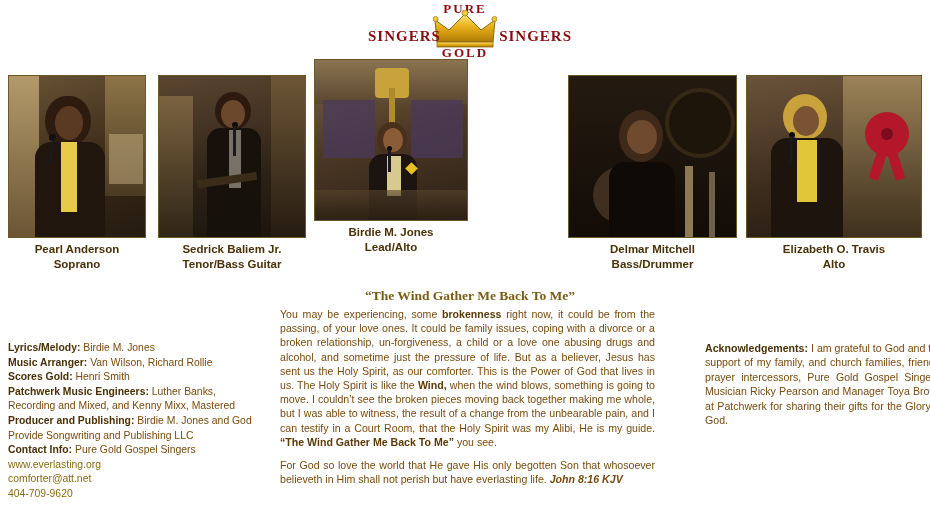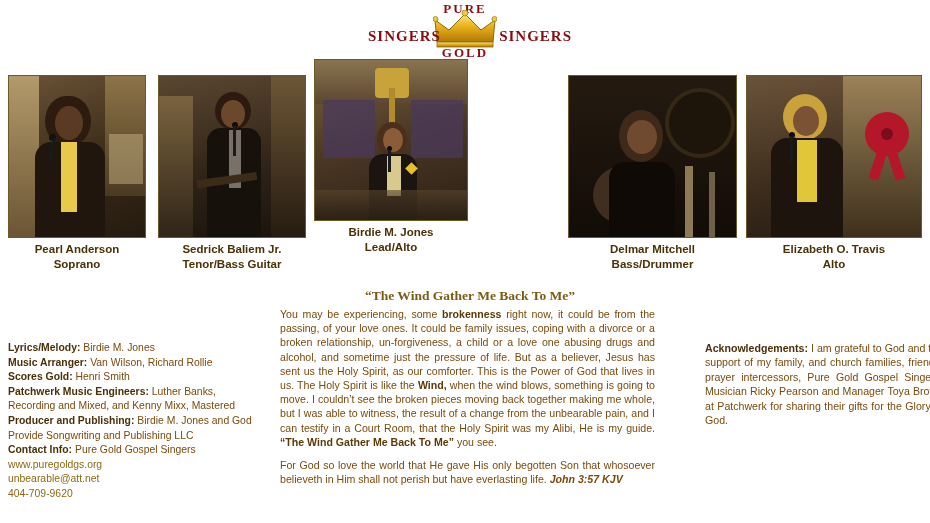--- a/index.html
+++ b/index.html
@@ -300,21 +300,21 @@
     </div>
   </div>
 
   <div class="song-title">“The Wind Gather Me Back To Me”</div>
 
   <div class="center-body">
     <span>You may be experiencing, some </span><b>brokenness</b><span> right now, it could be from the passing, of your love ones.  It could be family issues, coping with a divorce or a broken relationship, un-forgiveness, a child or a love one abusing drugs and alcohol, and sometime just the pressure of life.  But as a believer, Jesus has sent us the Holy Spirit, as our comforter.  This is the Power of God that lives in us.  The Holy Spirit is like the </span><b>Wind,</b><span> when the wind blows, something is going to move.   I couldn’t see the broken pieces moving back together making me whole, but I was able to witness, the result of a change from the unbearable pain, and I can testify in a Court Room, that the Holy Spirit was my Alibi, He is my guide.  </span><b>“The Wind Gather Me Back To Me”</b><span> you see.</span>
   </div>
 
   <div class="scripture">
-    <span>For God so love the world that He gave His only begotten Son that whosoever believeth in Him shall not perish but have everlasting life.  </span><i>John 3:57 KJV</i>
+    <span>For God so love the world that He gave His only begotten Son that whosoever believeth in Him shall not perish but have everlasting life.  </span><i>John 8:16 KJV</i>
   </div>
 
   <div class="credits">
     <div>
       <b>Lyrics/Melody:</b><span> Birdie M. Jones</span>
     </div>
     <div>
       <b>Music Arranger:</b><span> Van Wilson, Richard Rollie</span>
     </div>
     <div>
@@ -322,22 +322,22 @@
     </div>
     <div>
       <b>Patchwerk Music Engineers:</b><span> Luther Banks, Recording and Mixed, and Kenny Mixx, Mastered</span>
     </div>
     <div>
       <b>Producer and Publishing:</b><span>  Birdie M. Jones and God Provide Songwriting  and Publishing LLC</span>
     </div>
     <div>
       <b>Contact Info:</b><span> Pure Gold Gospel Singers</span>
     </div>
-    <div class="link">www.puregoldgs.org</div>
-    <div class="link">unbearable@att.net</div>
+    <div class="link">www.everlasting.org</div>
+    <div class="link">comforter@att.net</div>
     <div class="link">404-709-9620</div>
   </div>
 
   <div class="ack">
     <b>Acknowledgements:</b><span> I am grateful to God and the support of my family, and church families, friends, prayer intercessors, Pure Gold Gospel Singers, Musician Ricky Pearson and Manager Toya Brown at Patchwerk for sharing their gifts for the Glory of God.</span>
   </div>
 
 </div>
 
 </body></html>

